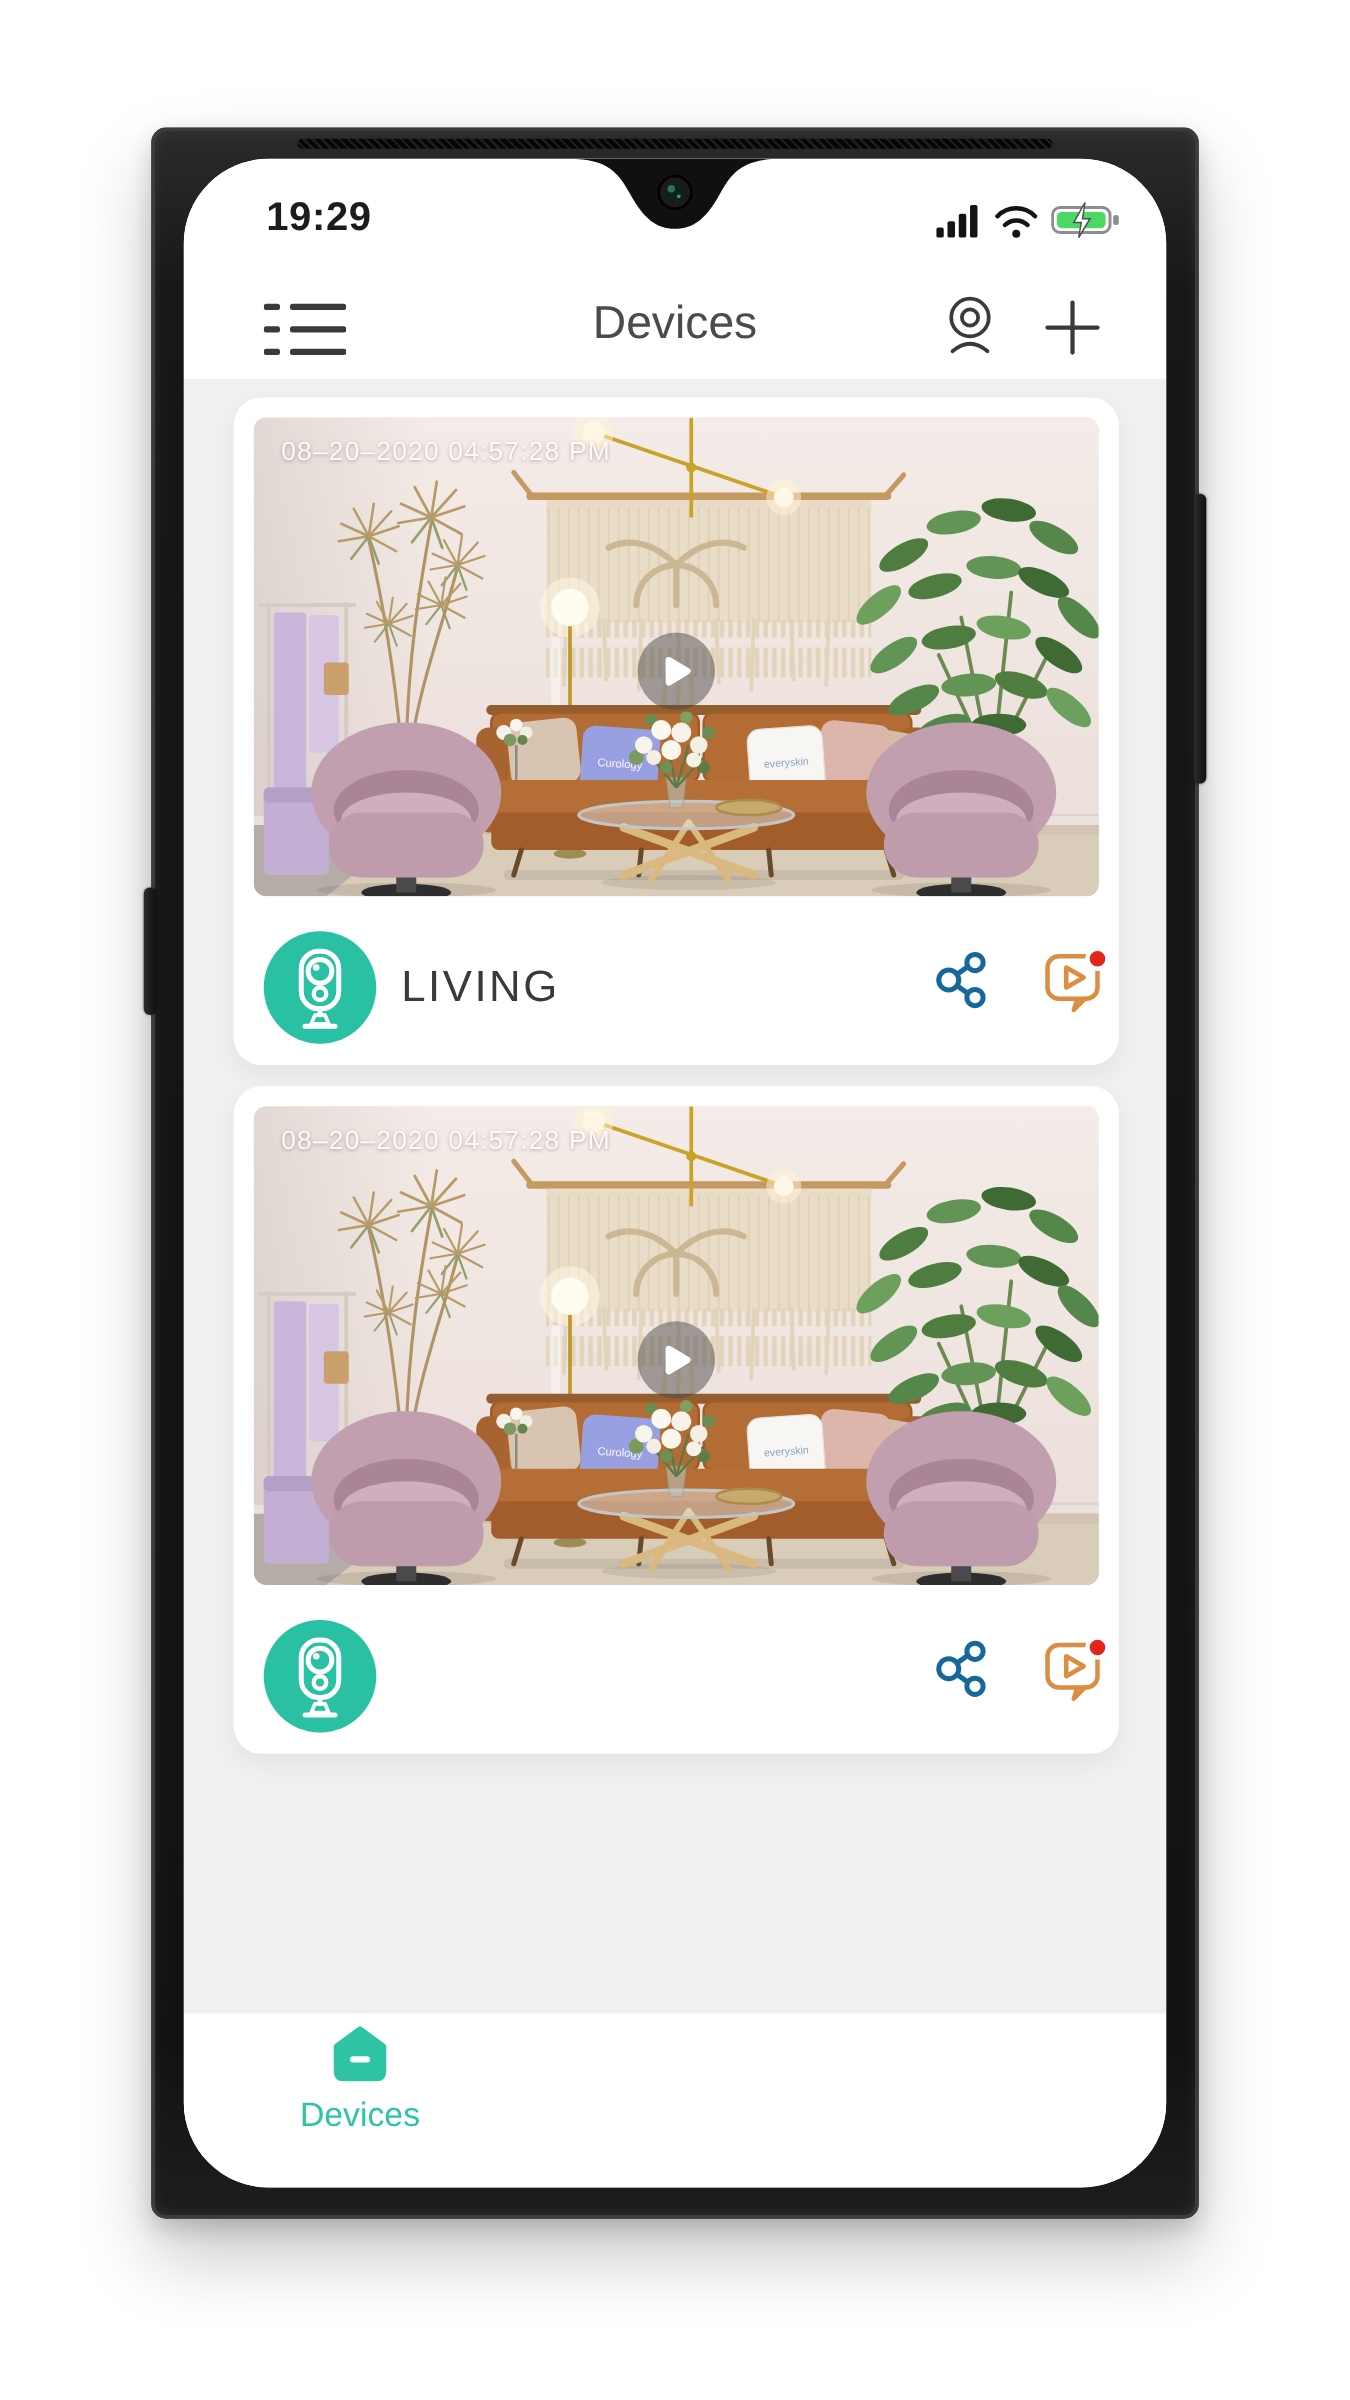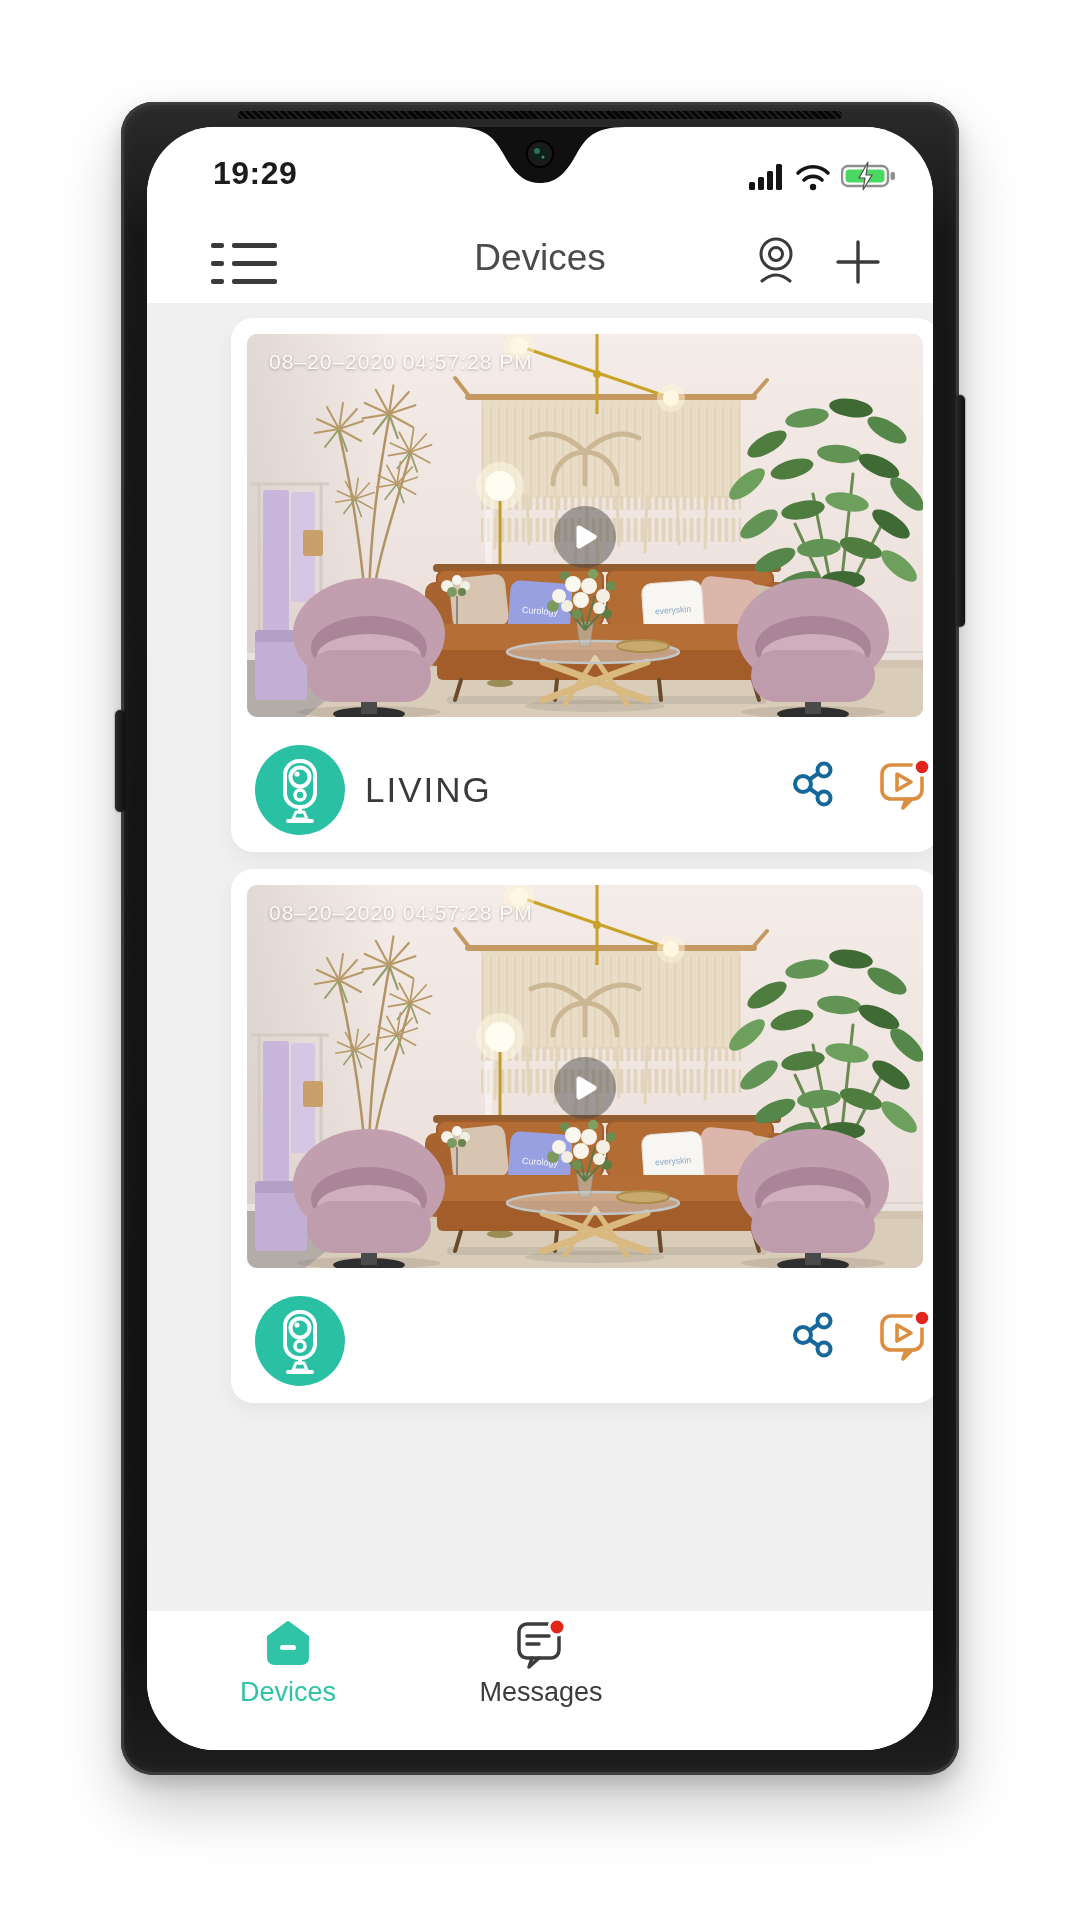--- a/index.html
+++ b/index.html
@@ -1,20 +1,20 @@
 <!DOCTYPE html>
 <html><head>
 <meta charset="utf-8">
 <style>
   html,body{margin:0;padding:0;background:#ffffff;}
   .page{position:relative;width:1080px;height:1920px;background:#ffffff;overflow:hidden;
         font-family:"Liberation Sans",sans-serif;}
 
   
-  .phone{position:absolute;left:121px;top:102px;width:838px;height:1673px;border-radius:32px;
+  .phone{position:absolute;left:121px;top:102px;width:838px;height:1673px;border-radius:12px;
          background:linear-gradient(180deg,#2b2b2b 0%,#171717 8%,#121212 92%,#1e1e1e 100%);
          box-shadow:inset 0 0 0 3px #3c3c3c, inset 0 0 14px rgba(255,255,255,.10),
                     0 30px 60px rgba(0,0,0,.22), 0 8px 18px rgba(0,0,0,.16);}
   .side-btn{position:absolute;background:linear-gradient(90deg,#2c2c2c,#101010);border-radius:5px;
             box-shadow:0 0 2px rgba(0,0,0,.6);}
   .side-btn.left{left:-6px;top:608px;width:10px;height:102px;}
   .side-btn.right{right:-6px;top:293px;width:10px;height:232px;}
   .speaker{position:absolute;left:14%;top:9px;width:72%;height:8px;border-radius:4px;
            background:repeating-linear-gradient(45deg,#050505 0 3px,#1d1d1d 3px 5px);}
   .screen{position:absolute;left:26px;top:25px;width:786px;height:1623px;border-radius:68px;
@@ -31,21 +31,21 @@
   
   .appheader{position:absolute;left:0;top:0;width:100%;height:176px;background:#ffffff;}
   .title{position:absolute;left:0;top:110px;width:100%;text-align:center;font-size:37px;
          color:#4b4b4b;font-weight:400;}
   .hicon{position:absolute;cursor:pointer;}
 
   
   .content{position:absolute;left:0;top:176px;width:100%;height:1308px;background:#f0f0f1;}
 
   .card{position:absolute;left:40px;width:708px;height:534px;background:#ffffff;border-radius:22px;
-        box-shadow:0 8px 20px rgba(0,0,0,.05);margin-left:44px;}
+        box-shadow:0 8px 20px rgba(0,0,0,.05);}
   .card.c1{top:15px;}
   .card.c2{top:566px;}
   .photo{position:absolute;left:16px;top:16px;width:676px;height:383px;border-radius:10px;
          overflow:hidden;background:#efe7e3;}
   .photo svg{display:block;}
   .tstamp{position:absolute;left:22px;top:16px;font-size:21px;letter-spacing:1px;
           color:rgba(255,255,255,.92);text-shadow:0 1px 3px rgba(90,80,75,.45);}
   .playbtn{position:absolute;left:307px;top:172px;width:62px;height:62px;border-radius:50%;
            background:rgba(68,68,68,.48);display:flex;align-items:center;justify-content:center;}
   .devrow{position:absolute;left:0;top:399px;width:100%;height:135px;}
@@ -432,32 +432,20 @@
       </div>
 
       <div class="tabbar">
         <div class="tab active" style="left:51px">
           <svg class="ticon" width="54" height="54" viewBox="0 0 54 54">
             <path d="M27 6 L46 20 L46 40 Q46 46 40 46 L14 46 Q8 46 8 40 L8 20 Z" fill="#2ec4a5" stroke="#2ec4a5" stroke-width="4" stroke-linejoin="round"></path>
             <rect x="19" y="28" width="16" height="5" rx="2.5" fill="#ffffff"></rect>
           </svg>
           <div class="tlabel">Devices</div>
         </div>
-        <div class="tab" style="left:304px">
-          <svg class="ticon" width="58" height="56" viewBox="0 0 58 56">
-            <g fill="none" stroke="#3c3c3c" stroke-width="3.5" stroke-linecap="round" stroke-linejoin="round">
-              <rect x="7" y="7" width="40" height="34" rx="8"></rect>
-              <line x1="15" y1="19" x2="37" y2="19"></line>
-              <line x1="15" y1="27" x2="27" y2="27"></line>
-              <path d="M20 41 L17 50 L27 41"></path>
-            </g>
-            <circle cx="45" cy="10" r="8" fill="#e3241b" stroke="#ffffff" stroke-width="3"></circle>
-          </svg>
-          <div class="tlabel">Messages</div>
-        </div>
       </div>
 
       <svg class="notch" width="170" height="60" viewBox="0 0 170 60">
         <path d="M0 0 H170 C138 0 130 12 121 28 C110 48 100 56 85 56 C70 56 60 48 49 28 C40 12 32 0 0 0 Z" fill="#101010"></path>
         <circle cx="85" cy="27" r="13" fill="#1b1b1b" stroke="#000000" stroke-width="2"></circle>
         <circle cx="85" cy="27" r="7.5" fill="#0d211b"></circle>
         <circle cx="82" cy="24" r="3" fill="#2e6e5a"></circle>
         <circle cx="88" cy="30" r="1.5" fill="#4a8f78"></circle>
       </svg>
 

